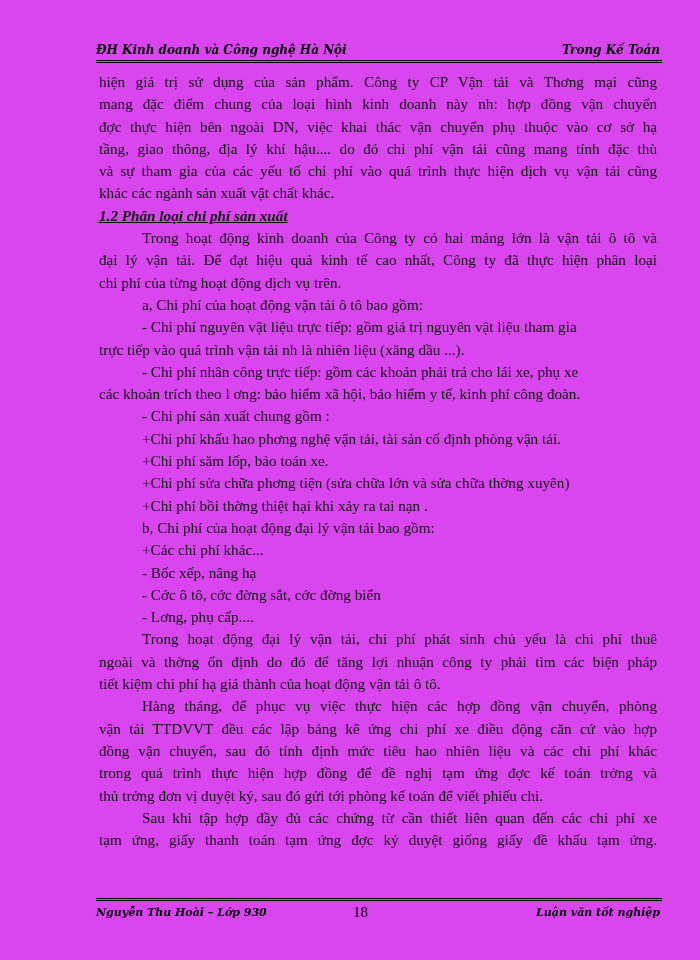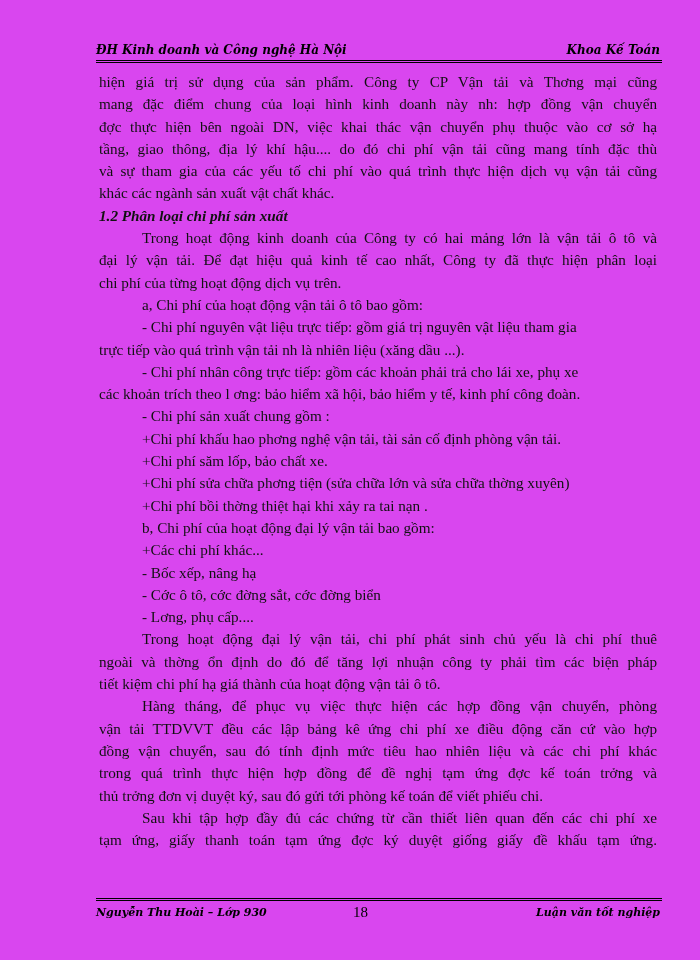--- a/index.html
+++ b/index.html
@@ -14,59 +14,59 @@
   .header .left { position: absolute; left: 0; top: 0; text-decoration: none; }
   .header .right { position: absolute; right: 2px; top: 0; }
   .body-text {
     position: absolute; left: 99px; top: 71px; width: 558px;
     font-family: "Liberation Serif", serif; font-size: 15.2px; line-height: 22.3px; color: #111;
   }
   .line { white-space: nowrap; height: 22.3px; overflow: visible; }
   .justify { text-align: justify; text-align-last: justify; white-space: normal; }
   .indent1 { padding-left: 43px; }
   .indent-first { text-indent: 43px; }
-  .heading { font-weight: bold; font-style: italic; }
+  .heading { font-weight: bold; font-style: italic; text-decoration: underline; }
   .footer {
     position: absolute; left: 96px; top: 898px; width: 566px; height: 24px;
     border-top: 3px double #000;
     font-family: "DejaVu Serif", serif; font-size: 11px; line-height: 20px;
   }
   .footer .left { position: absolute; left: 0; top: 2px; font-style: italic; font-weight: bold; }
   .footer .center { position: absolute; left: 257px; top: 1px; font-family: "Liberation Serif", serif; font-size: 15px; font-style: normal; font-weight: normal; }
   .footer .right { position: absolute; right: 2px; top: 2px; font-style: italic; font-weight: bold; }
 </style>
 </head>
 <body>
 
 <div class="page">
 
   <div class="header">
     <span class="left">ĐH Kinh doanh và Công nghệ Hà Nội</span>
-    <span class="right">Khoa Kế Toán</span>
+    <span class="right">Trong Kế Toán</span>
   </div>
 
   <div class="body-text">
     <div class="line justify">hiện giá trị sử dụng của sản phẩm. Công ty CP Vận tải và Thơng   mại cũng</div>
     <div class="line justify">mang đặc điểm chung của loại hình kinh doanh này nh:   hợp đồng vận chuyển</div>
     <div class="line justify">đợc   thực hiện bên ngoài DN, việc khai thác vận chuyển phụ thuộc vào cơ sở hạ</div>
     <div class="line justify">tầng, giao thông, địa lý khí hậu.... do đó chi phí vận tải cũng mang tính đặc thù</div>
     <div class="line justify">và sự tham gia của các yếu tố chi phí vào quá trình thực hiện dịch vụ vận tải cũng</div>
     <div class="line">khác các ngành sản xuất vật chất khác.</div>
     <div class="line heading">1.2 Phân loại chi phí sản xuất</div>
     <div class="line justify indent-first">Trong hoạt động kinh doanh của Công ty có hai mảng lớn là vận tải ô tô và</div>
     <div class="line justify">đại lý vận tải. Để đạt hiệu quả kinh tế cao nhất, Công ty đã thực hiện phân loại</div>
     <div class="line">chi phí của từng hoạt động dịch vụ trên.</div>
     <div class="line indent1">a, Chi phí của hoạt động vận tải ô tô bao gồm:</div>
     <div class="line indent1">- Chi phí nguyên vật liệu trực tiếp: gồm giá trị nguyên vật liệu tham gia</div>
     <div class="line">trực tiếp vào quá trình vận tải nh   là nhiên liệu (xăng dầu ...).</div>
     <div class="line indent1">- Chi phí nhân công trực tiếp: gồm các khoản phải trả cho lái xe, phụ xe</div>
     <div class="line">các khoản trích theo l  ơng: bảo hiểm xã hội, bảo hiểm y tế, kinh phí công đoàn.</div>
     <div class="line indent1">- Chi phí sản xuất chung gồm :</div>
     <div class="line indent1">+Chi phí khấu hao phơng   nghệ vận tải, tài sản cố định phòng vận tải.</div>
-    <div class="line indent1">+Chi phí săm lốp, bảo chất   xe.</div>
+    <div class="line indent1">+Chi phí săm lốp, bảo toán   xe.</div>
     <div class="line indent1">+Chi phí sửa chữa phơng   tiện (sửa chữa lớn và sửa chữa thờng   xuyên)</div>
     <div class="line indent1">+Chi phí bồi thờng   thiệt hại khi xảy ra tai nạn .</div>
     <div class="line indent1">b, Chi phí của hoạt động đại lý vận tải bao gồm:</div>
     <div class="line indent1">+Các chi phí khác...</div>
     <div class="line indent1">- Bốc xếp, nâng hạ</div>
     <div class="line indent1">- Cớc   ô tô, cớc   đờng   sắt, cớc   đờng   biển</div>
     <div class="line indent1">- Lơng,   phụ cấp....</div>
     <div class="line justify indent-first">Trong hoạt động đại lý vận tải, chi phí phát sinh chủ yếu là chi phí thuê</div>
     <div class="line justify">ngoài và thờng   ổn định do đó để tăng lợi nhuận công ty phải tìm các biện pháp</div>
     <div class="line">tiết kiệm chi phí hạ giá thành của hoạt động vận tải ô tô.</div>

